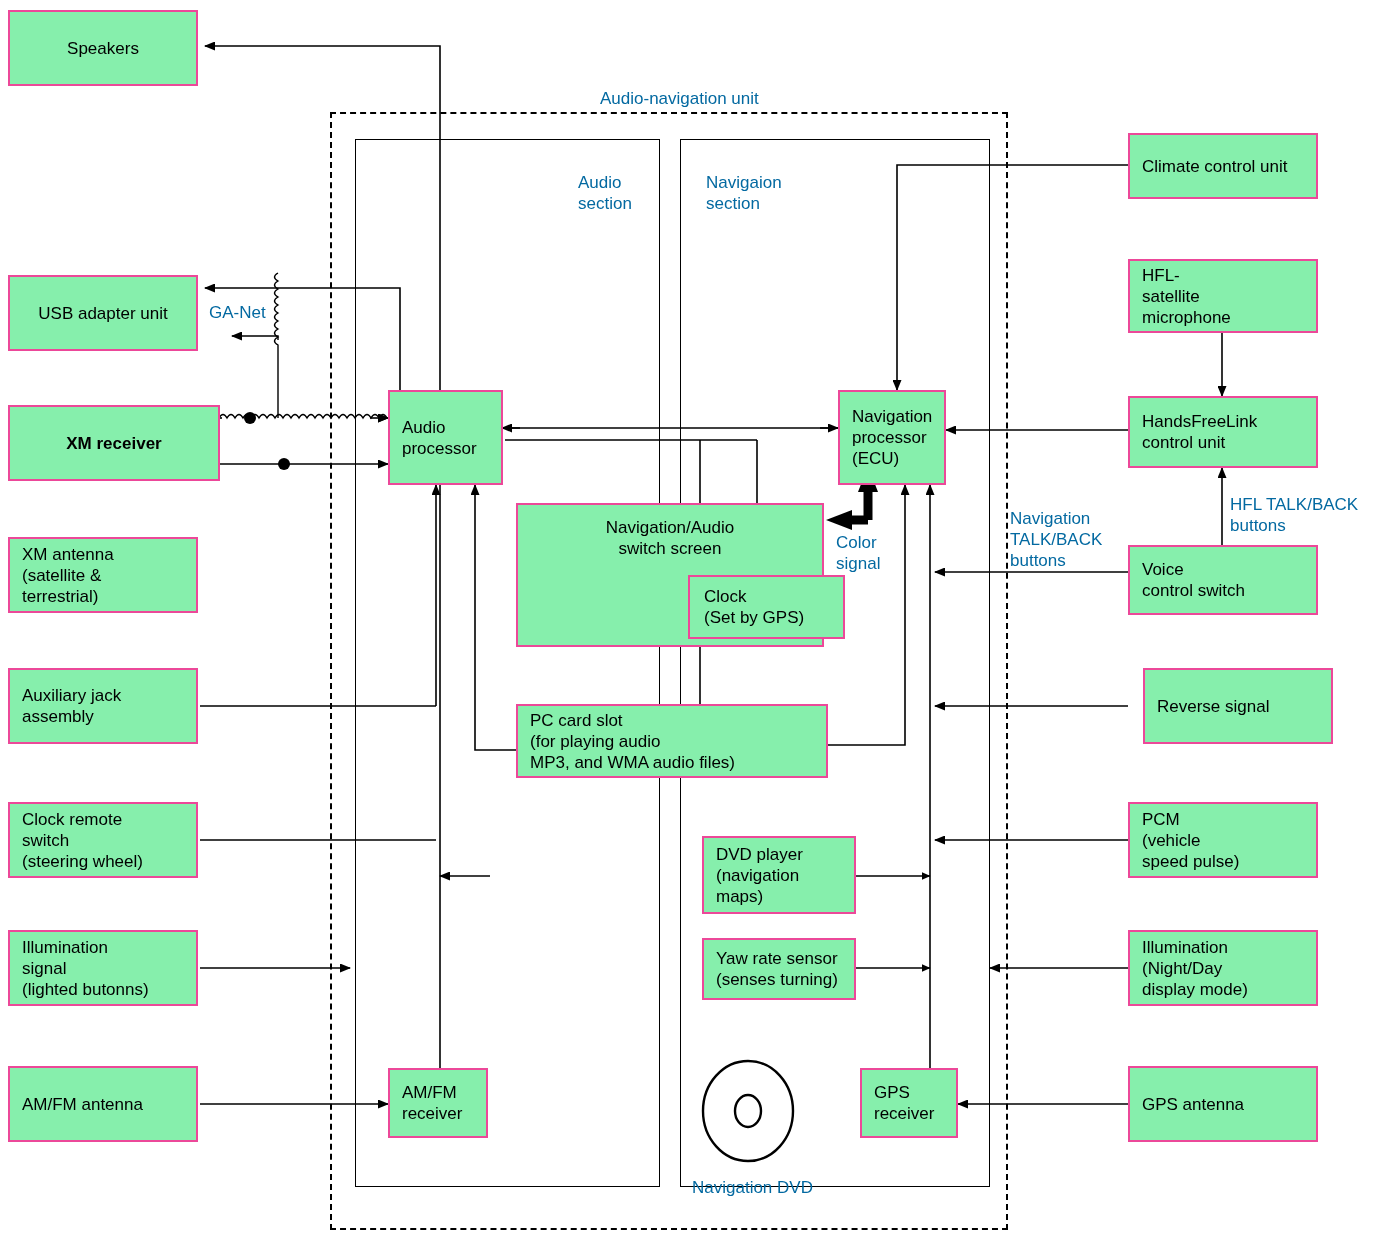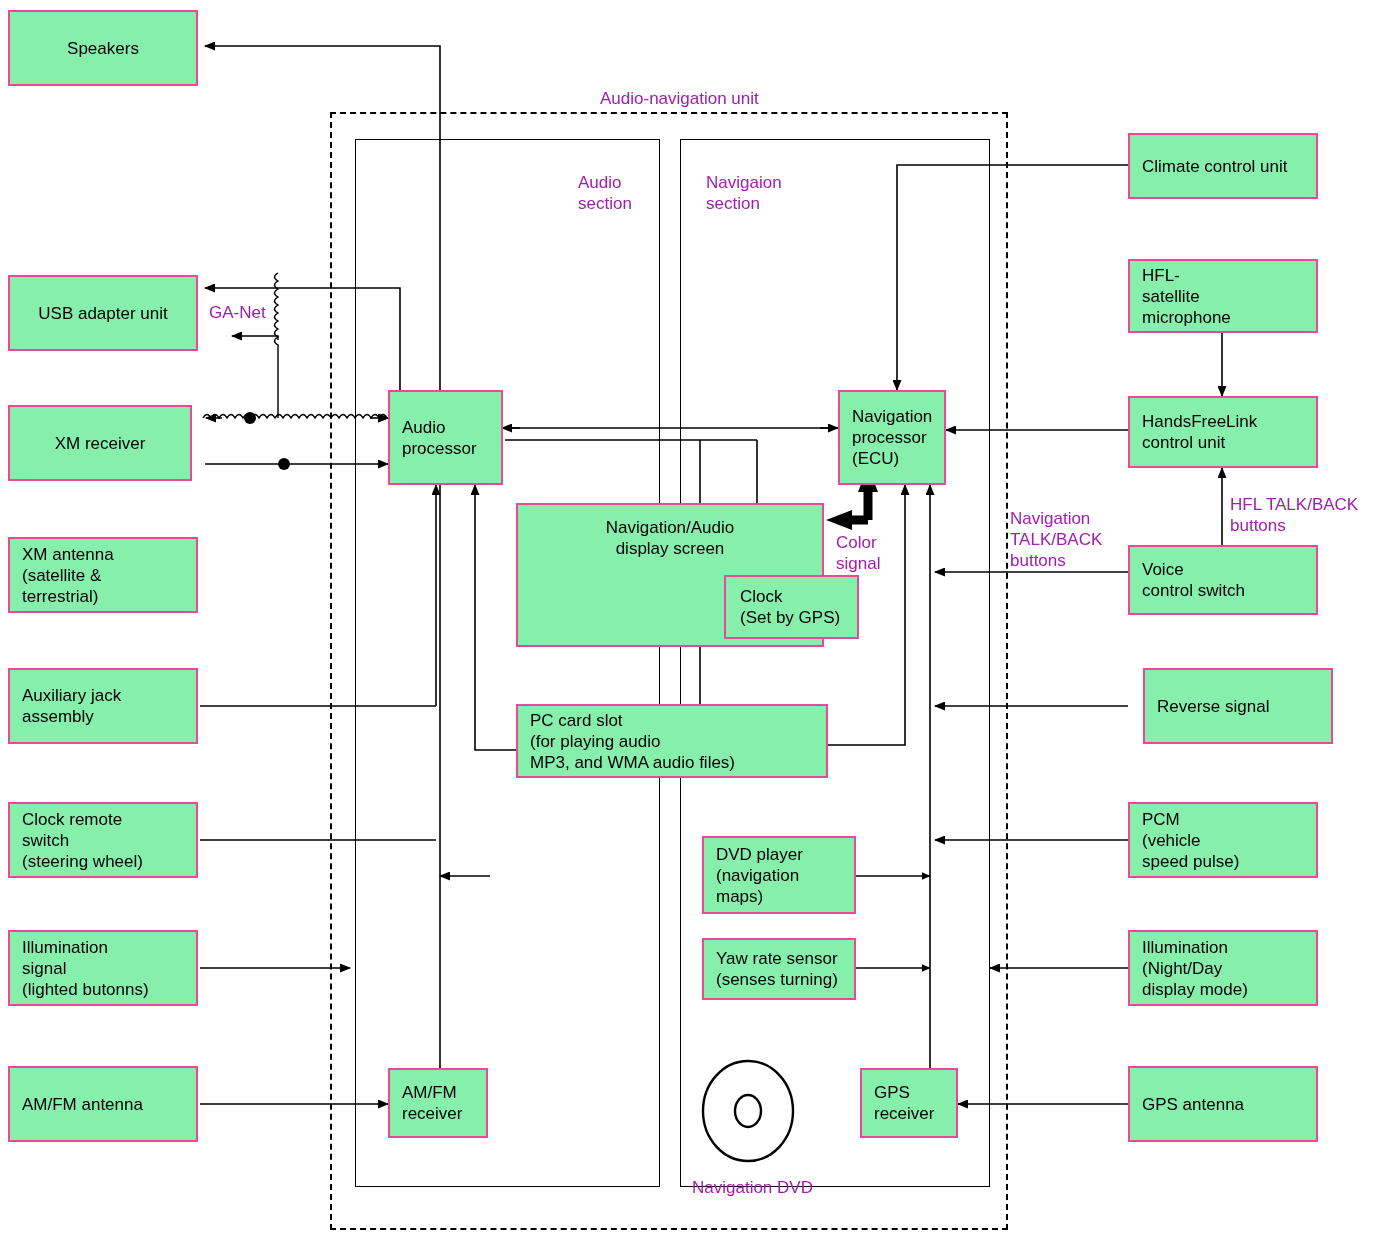--- a/index.html
+++ b/index.html
@@ -4,21 +4,21 @@
 <style>
   html,body{margin:0;padding:0;background:#fff;}
   #root{position:relative;width:1392px;height:1242px;background:#fff;
         font-family:"Liberation Sans","DejaVu Sans",sans-serif;}
   svg#wires{position:absolute;left:0;top:0;width:1392px;height:1242px;overflow:visible;}
   .box{position:absolute;border:2px solid #ec4899;background:#86efac;box-sizing:border-box;
        display:flex;align-items:center;z-index:5;}
   .box .lbl{font-size:17px;line-height:21px;color:#000;white-space:pre-line;}
   .ctr{justify-content:center;text-align:center;}
   .lft{justify-content:flex-start;text-align:left;padding-left:12px;}
-  .free{position:absolute;font-size:17px;line-height:21px;color:#a21caf;
+  .free{position:absolute;font-size:17px;line-height:21px;color:#0369a1;
         white-space:pre-line;z-index:6;}
   .thinbox{position:absolute;border:1.6px solid #000;background:transparent;
            box-sizing:border-box;z-index:1;}
   .dashbox{position:absolute;border:2px dashed #000;background:transparent;
            box-sizing:border-box;z-index:1;}
 </style>
 </head>
 <body>
 
 <div id="root">
@@ -124,21 +124,21 @@
   </svg>
 
   <div class="box ctr" style="left:8px;top:10px;width:190px;height:76px;">
     <div class="lbl">Speakers</div>
     </div>
 
   <div class="box ctr" style="left:8px;top:275px;width:190px;height:76px;">
     <div class="lbl">USB adapter unit</div>
     </div>
 
-  <div class="box ctr" style="left:8px;top:405px;width:184px;height:76px;">
+  <div class="box ctr" style="left:8px;top:405px;width:212px;height:76px;font-weight:bold;">
     <div class="lbl">XM receiver</div>
     </div>
 
   <div class="box lft" style="left:8px;top:537px;width:190px;height:76px;">
     <div class="lbl">XM antenna
 (satellite &amp;
 terrestrial)</div>
     </div>
 
   <div class="box lft" style="left:8px;top:668px;width:190px;height:76px;">
@@ -230,24 +230,24 @@
 (senses turning)</div>
     </div>
 
   <div class="box lft" style="left:860px;top:1068px;width:98px;height:70px;">
     <div class="lbl">GPS
 receiver</div>
     </div>
 
   <div class="box" style="left:516px;top:503px;width:308px;height:144px;align-items:flex-start;">
     <div class="lbl" style="width:100%;text-align:center;padding-top:12px;">Navigation/Audio
-display screen</div>
-    </div>
-
-  <div class="box lft" style="left:724px;top:575px;width:135px;height:64px;padding-left:14px;">
+switch screen</div>
+    </div>
+
+  <div class="box lft" style="left:688px;top:575px;width:157px;height:64px;padding-left:14px;">
     <div class="lbl">Clock
 (Set by GPS)</div>
     </div>
 
   <div class="box lft" style="left:516px;top:704px;width:312px;height:74px;">
     <div class="lbl">PC card slot
 (for playing audio
 MP3, and WMA audio files)</div>
     </div>
 

